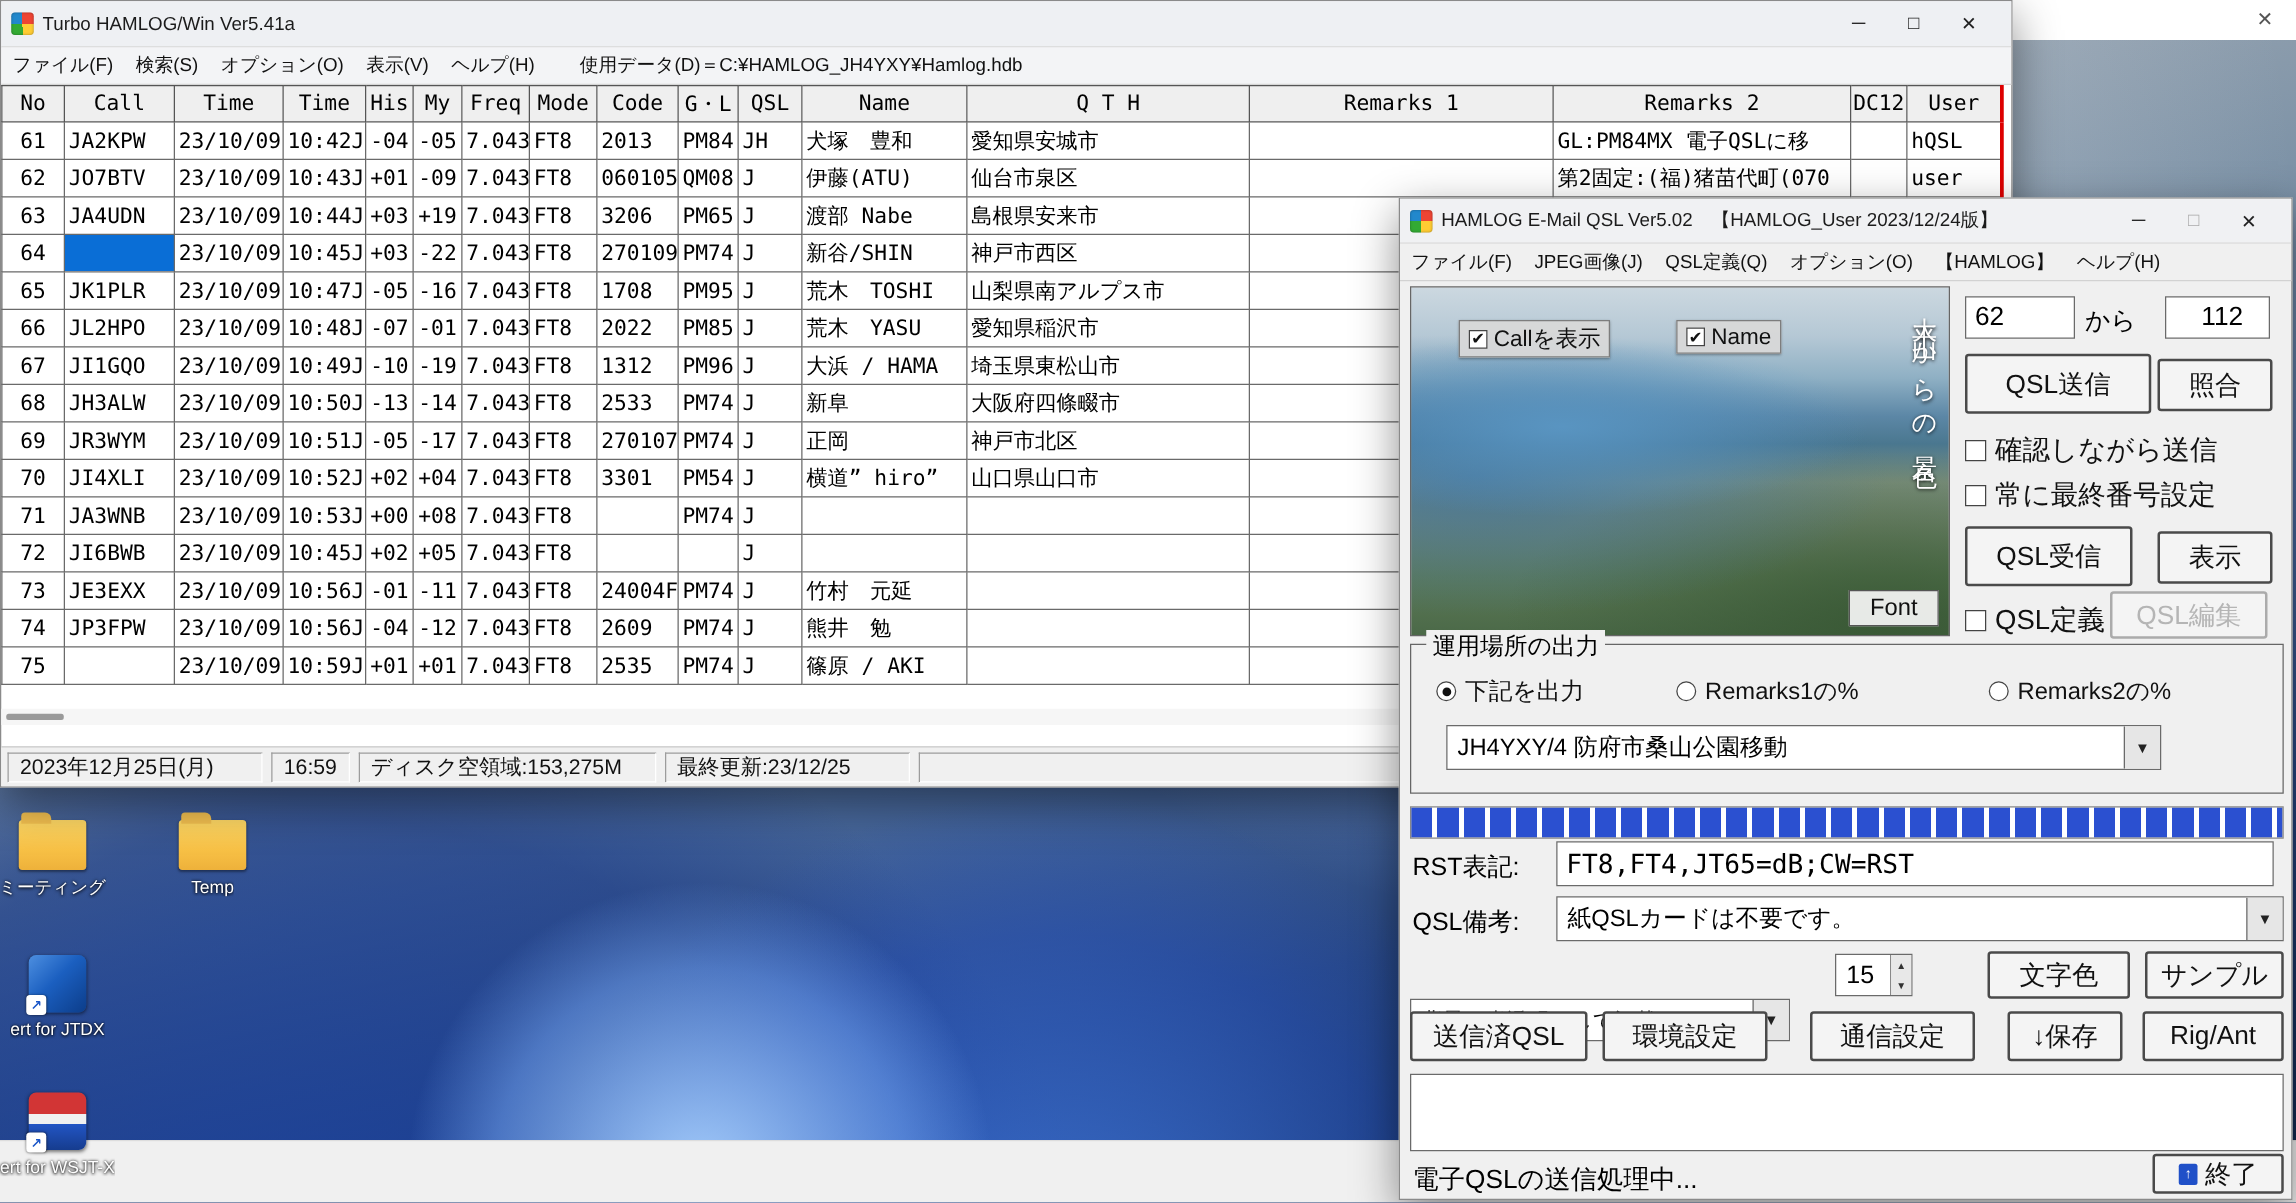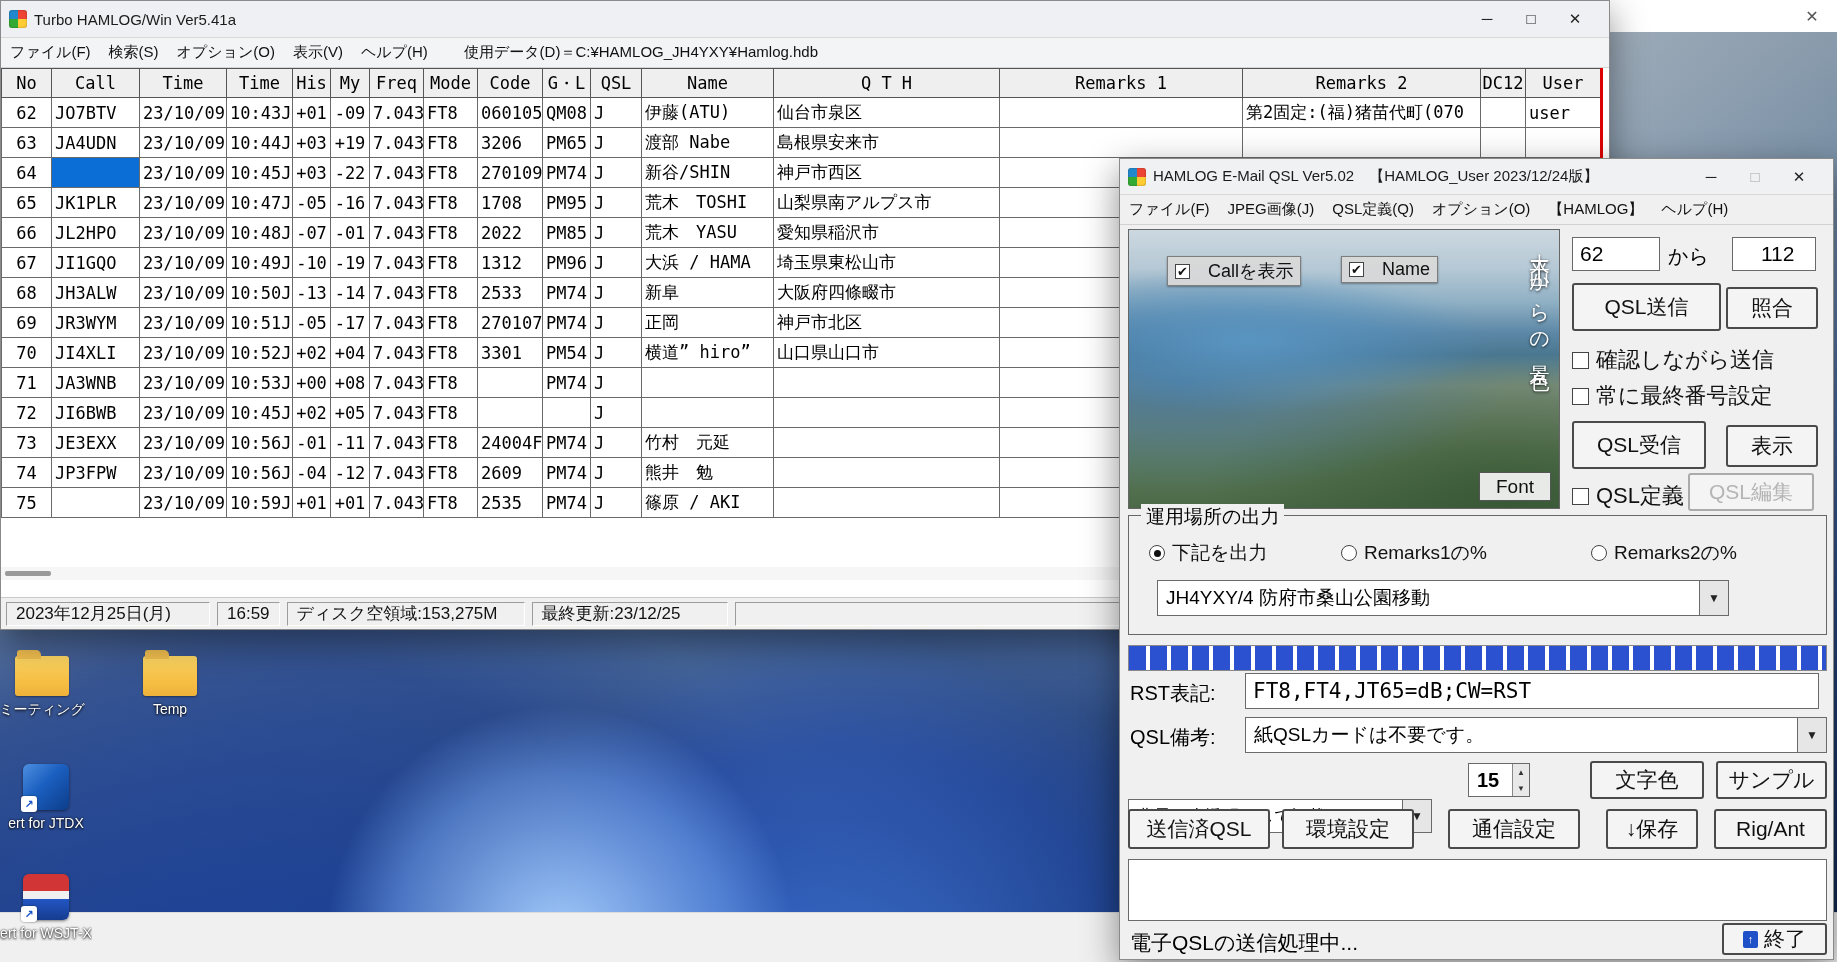--- a/index.html
+++ b/index.html
@@ -78,21 +78,21 @@
   .q-menubar span { padding:0 9px; white-space:nowrap; }
   .abs { position:absolute; }
 
   .q-photo { left:8px; top:70px; width:432px; height:280px; border:1px solid #666; overflow:hidden;
     background:
       radial-gradient(ellipse 340px 100px at 28% 40%, rgba(90,150,195,.95), transparent 72%),
       radial-gradient(ellipse 440px 150px at 12% 54%, rgba(64,115,158,.85), transparent 75%),
       radial-gradient(ellipse 380px 170px at 88% 96%, rgba(52,84,48,.8), transparent 80%),
       linear-gradient(180deg,#ccd8e0 0%,#b5c8d5 14%,#8fb0c4 26%,#5c87a6 37%,#4a778f 45%,#7d917f 56%,#72876e 68%,#5d7a57 83%,#4b6948 100%);
   }
-  .photo-chip { position:absolute; display:inline-flex; align-items:center; gap:18px; background:rgba(216,216,216,.95); border:1px solid #7d7d7d; padding:2px 7px; font-size:18px; color:#111; box-shadow:0 1px 2px rgba(0,0,0,.35); }
+  .photo-chip { position:absolute; display:inline-flex; align-items:center; gap:5px; background:rgba(216,216,216,.95); border:1px solid #7d7d7d; padding:2px 7px; font-size:18px; color:#111; box-shadow:0 1px 2px rgba(0,0,0,.35); }
   .photo-chip .box { width:15px; height:15px; background:#fff; border:1.5px solid #444; display:flex; align-items:center; justify-content:center; font-size:13px; font-weight:bold; }
   .photo-chip.checked .box::before { content:"✔"; }
   .chip-call { left:38px; top:26px; }
   .chip-name { left:212px; top:26px; }
   .photo-caption { position:absolute; right:5px; top:8px; writing-mode:vertical-rl; font-family:"DejaVu Serif","Liberation Serif",serif; font-size:20px; letter-spacing:7px; color:#fff; text-shadow:0 1px 3px rgba(0,0,0,.8); }
   .font-btn { position:absolute; right:8px; bottom:7px; width:72px; height:29px; background:rgba(246,246,246,.92); border:1.5px solid #555; display:flex; align-items:center; justify-content:center; font-size:19px; color:#111; }
 
   .field { background:#fff; border:1.5px solid #6a6a6a; display:flex; align-items:center; padding:0 7px; font-size:21px; color:#000; white-space:nowrap; overflow:hidden; }
   .btn { background:#f4f4f4; border:2px solid #4a4a4a; border-radius:3px; display:flex; align-items:center; justify-content:center; font-size:21px; color:#111; white-space:nowrap; }
   .btn.disabled { color:#b5b5b5; border-color:#ababab; }
@@ -123,21 +123,21 @@
   .combo .arrow { position:absolute; right:0; top:0; bottom:0; width:29px; background:#e6e6e6; border-left:1.5px solid #6a6a6a; display:flex; align-items:center; justify-content:center; font-size:12px; color:#222; }
   .q-loc { left:28px; top:64px; width:572px; height:36px; }
 
   .q-prog { left:8px; top:486px; width:699px; height:26px; border:1px solid #888; background:repeating-linear-gradient(90deg,#2b50d0 0 17px,#fff 17px 21px); }
   .q-rst-label { left:10px; top:521px; }
   .q-rst { left:125px; top:514px; width:574px; height:36px; font-family:"DejaVu Sans Mono","Liberation Mono",monospace; }
   .q-rem-label { left:10px; top:565px; }
   .q-rem { left:125px; top:558px; width:582px; height:36px; }
   .q-bg { left:8px; top:604px; width:304px; height:34px; font-size:17px; }
   .q-size { left:348px; top:604px; width:62px; height:34px; background:#fff; border:1.5px solid #6a6a6a; display:flex; }
-  .q-size .val { flex:1; display:flex; align-items:center; padding-left:8px; font-size:20px;font-weight:bold; }
+  .q-size .val { flex:1; display:flex; align-items:center; padding-left:8px; font-size:20px; }
   .q-size .arrows { width:17px; display:flex; flex-direction:column; border-left:1px solid #888; }
   .q-size .arrows span { flex:1; display:flex; align-items:center; justify-content:center; font-size:8px; background:#e8e8e8; color:#333; }
   .q-color { left:470px; top:602px; width:114px; height:38px; }
   .q-sample { left:596px; top:602px; width:111px; height:38px; }
   .q-sent { left:8px; top:650px; width:142px; height:40px; }
   .q-env { left:162px; top:650px; width:132px; height:40px; }
   .q-comm { left:328px; top:650px; width:132px; height:40px; }
   .q-save { left:486px; top:650px; width:92px; height:40px; }
   .q-rig { left:594px; top:650px; width:113px; height:40px; }
   .q-text { left:8px; top:700px; width:699px; height:62px; background:#fff; border:1.5px solid #6a6a6a; }
@@ -218,20 +218,39 @@
           <th>Name</th>
           <th>Q T H</th>
           <th>Remarks 1</th>
           <th>Remarks 2</th>
           <th>DC12</th>
           <th>User</th>
         </tr>
       </thead>
     <tbody>
         <tr>
+          <td>61</td>
+          <td>JA2KPW</td>
+          <td>23/10/09</td>
+          <td>10:42J</td>
+          <td>-04</td>
+          <td>-05</td>
+          <td>7.043</td>
+          <td>FT8</td>
+          <td>2013</td>
+          <td>PM84</td>
+          <td>JH</td>
+          <td>犬塚　豊和</td>
+          <td>愛知県安城市</td>
+          <td></td>
+          <td>GL:PM84MX 電子QSLに移</td>
+          <td></td>
+          <td>hQSL</td>
+        </tr>
+        <tr>
           <td>62</td>
           <td>JO7BTV</td>
           <td>23/10/09</td>
           <td>10:43J</td>
           <td>+01</td>
           <td>-09</td>
           <td>7.043</td>
           <td>FT8</td>
           <td>060105</td>
           <td>QM08</td>

